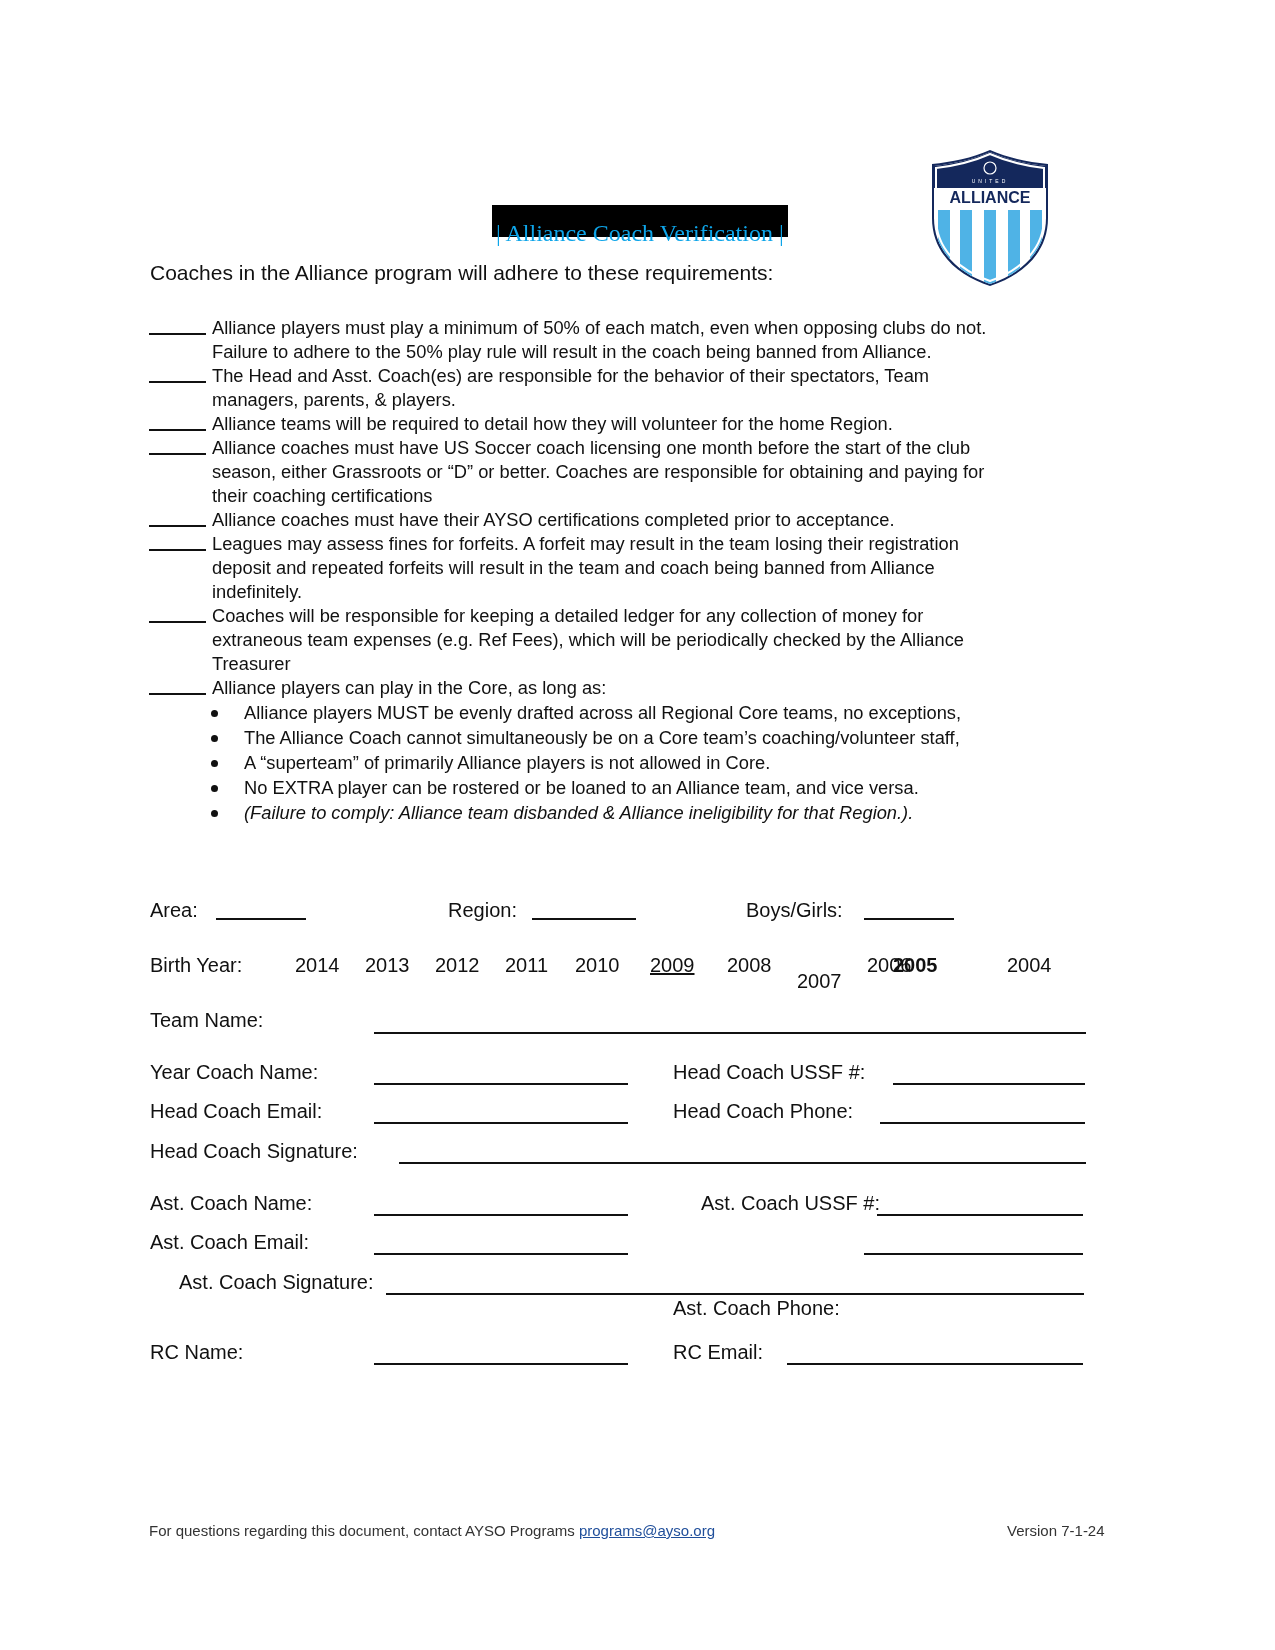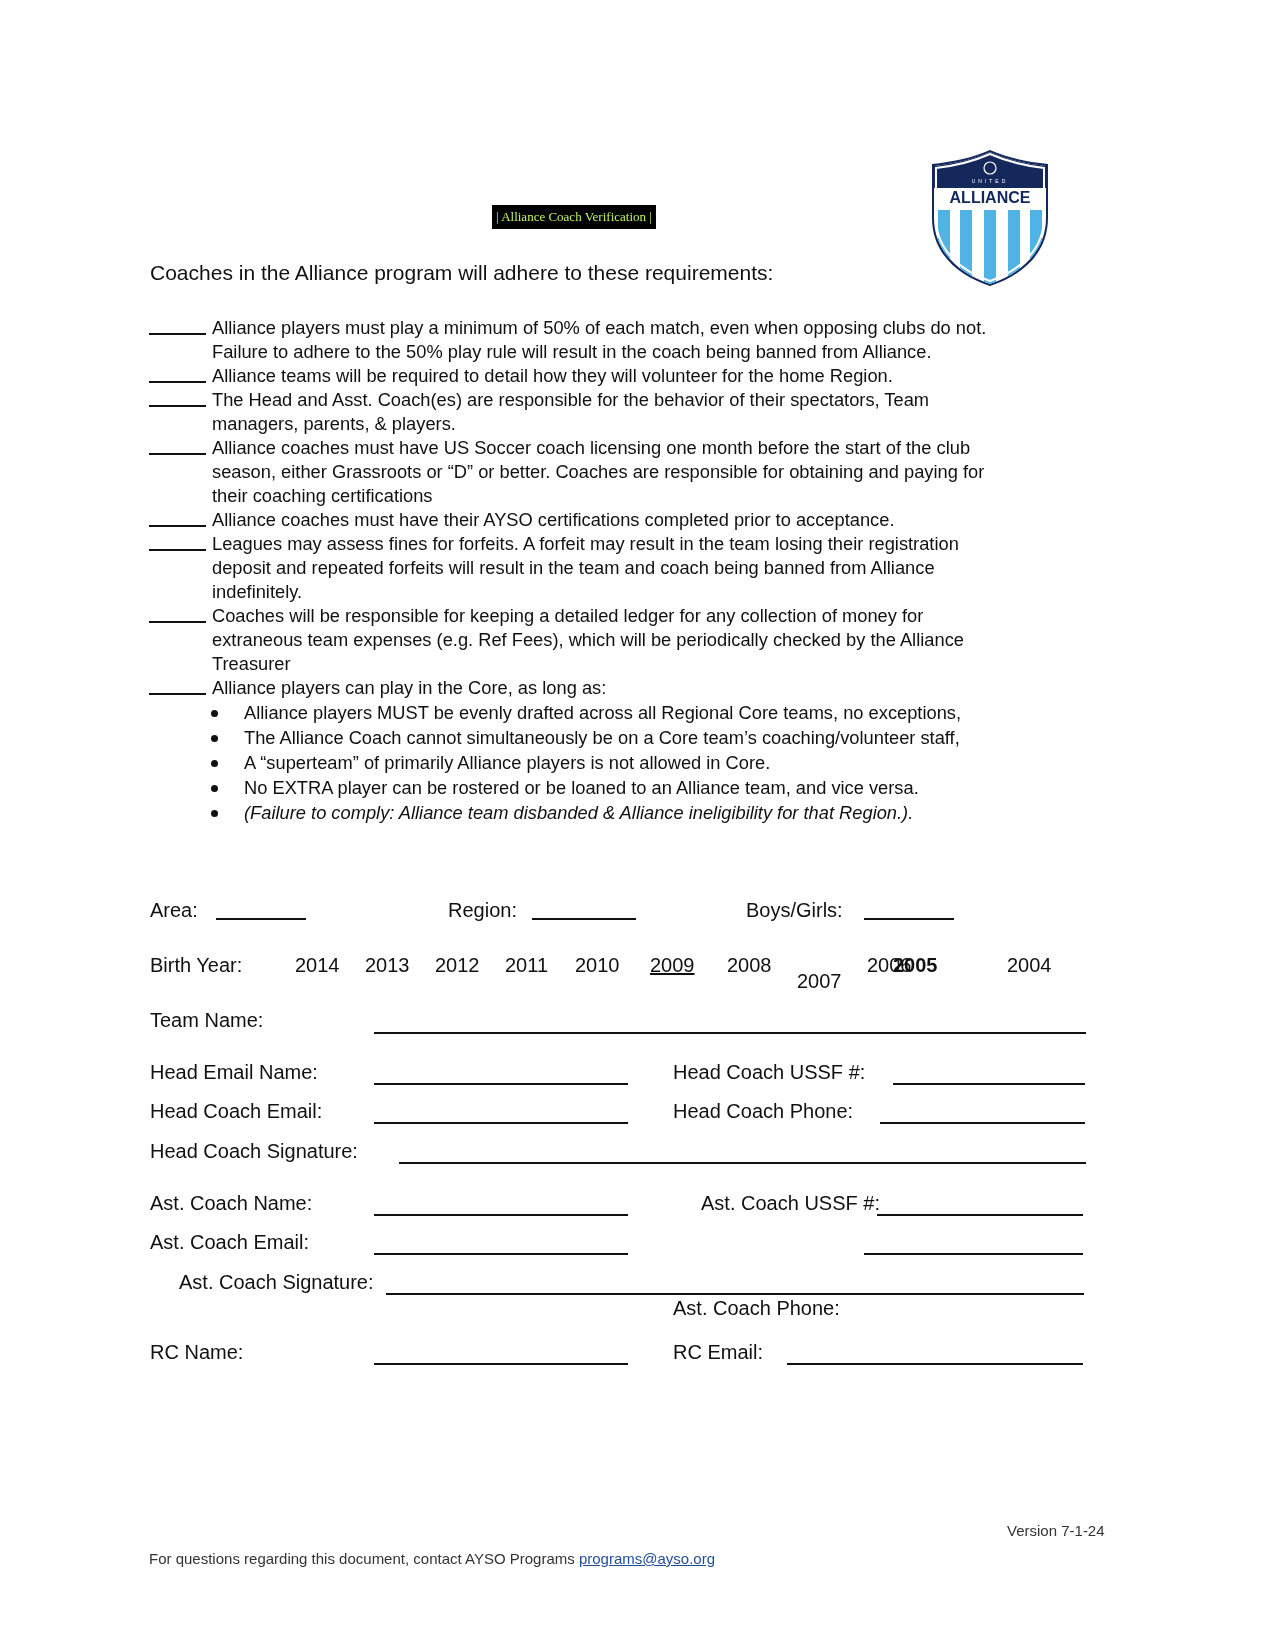--- a/index.html
+++ b/index.html
@@ -8,24 +8,24 @@
       position: relative;
       font-family: "Liberation Sans", sans-serif;
       color: #111111;
       overflow: hidden;
     }
     .page { position: absolute; left: 0; top: 0; width: 1275px; height: 1650px; }
 
     
     .title {
       position: absolute; left: 492px; top: 205px;
-      background: #000000; color: #bef264;
+      background: #000000; color: #0ea5e9;
       font-family: "Liberation Serif", serif;
-      font-size: 13px; line-height: 24px;
-      padding: 0 4px; height: 24px; white-space: nowrap;
+      font-size: 24px; line-height: 24px;
+      padding: 16px 4px; height: 24px; white-space: nowrap;
     }
 
     
     .logo { position: absolute; left: 928px; top: 148px; width: 124px; height: 140px; }
 
     .intro {
       position: absolute; left: 150px; top: 261px;
       font-size: 21px; line-height: 24px; white-space: nowrap;
     }
 
@@ -85,26 +85,26 @@
   <div class="intro">Coaches in the Alliance program will adhere to these requirements:</div>
 
   <div class="reqs">
     <div class="req">
       <span class="blank"></span>
       <span class="text">Alliance players must play a minimum of 50% of each match, even when opposing clubs do not.
 Failure to adhere to the 50% play rule will result in the coach being banned from Alliance.</span>
     </div>
     <div class="req">
       <span class="blank"></span>
-      <span class="text">Alliance teams will be required to detail how they will volunteer for the home Region.</span>
-    </div>
-    <div class="req">
-      <span class="blank"></span>
       <span class="text">The Head and Asst. Coach(es) are responsible for the behavior of their spectators, Team
 managers, parents, &amp; players.</span>
+    </div>
+    <div class="req">
+      <span class="blank"></span>
+      <span class="text">Alliance teams will be required to detail how they will volunteer for the home Region.</span>
     </div>
     <div class="req">
       <span class="blank"></span>
       <span class="text">Alliance coaches must have US Soccer coach licensing one month before the start of the club
 season, either Grassroots or “D” or better.  Coaches are responsible for obtaining and paying for
 their coaching certifications</span>
     </div>
     <div class="req">
       <span class="blank"></span>
       <span class="text">Alliance coaches must have their AYSO certifications completed prior to acceptance.</span>
@@ -165,21 +165,21 @@
   <span class="year" style="left:650px;text-decoration:underline;">2009</span>
   <span class="year" style="left:727px;">2008</span>
   <span class="year" style="left:797px;margin-top:16px;">2007</span>
   <span class="year" style="left:867px;">2006</span>
   <span class="year" style="left:893px;font-weight:bold;">2005</span>
   <span class="year" style="left:1007px;">2004</span>
 
   <div class="field-label" style="left:150px; top:1008px;">Team Name:</div>
   <div class="line" style="left:374px; top:1032px; width:712px;"></div>
 
-  <div class="field-label" style="left:150px; top:1060px;">Head Email Name:</div>
+  <div class="field-label" style="left:150px; top:1060px;">Year Coach Name:</div>
   <div class="line" style="left:374px; top:1083px; width:254px;"></div>
   <div class="field-label" style="left:673px; top:1060px;">Head Coach USSF #:</div>
   <div class="line" style="left:893px; top:1083px; width:192px;"></div>
 
   <div class="field-label" style="left:150px; top:1099px;">Head Coach Email:</div>
   <div class="line" style="left:374px; top:1122px; width:254px;"></div>
   <div class="field-label" style="left:673px; top:1099px;">Head Coach Phone:</div>
   <div class="line" style="left:880px; top:1122px; width:205px;"></div>
 
   <div class="field-label" style="left:150px; top:1139px;">Head Coach Signature:</div>
@@ -196,18 +196,18 @@
   <div class="line" style="left:864px; top:1253px; width:219px;"></div>
 
   <div class="field-label" style="left:150px; top:1270px;margin-left:29px;">Ast. Coach Signature:</div>
   <div class="line" style="left:386px; top:1293px; width:698px;"></div>
 
   <div class="field-label" style="left:150px; top:1340px;">RC Name:</div>
   <div class="line" style="left:374px; top:1363px; width:254px;"></div>
   <div class="field-label" style="left:673px; top:1340px;">RC Email:</div>
   <div class="line" style="left:787px; top:1363px; width:296px;"></div>
 
-  <div class="footer" style="left:149px;margin-top:28px;">
+  <div class="footer" style="left:149px;">
     <span>For questions regarding this document, contact AYSO Programs </span><a>programs@ayso.org</a>
   </div>
   <div class="footer" style="left:1007px;">Version 7-1-24</div>
 
 </div>
 
 </body></html>

